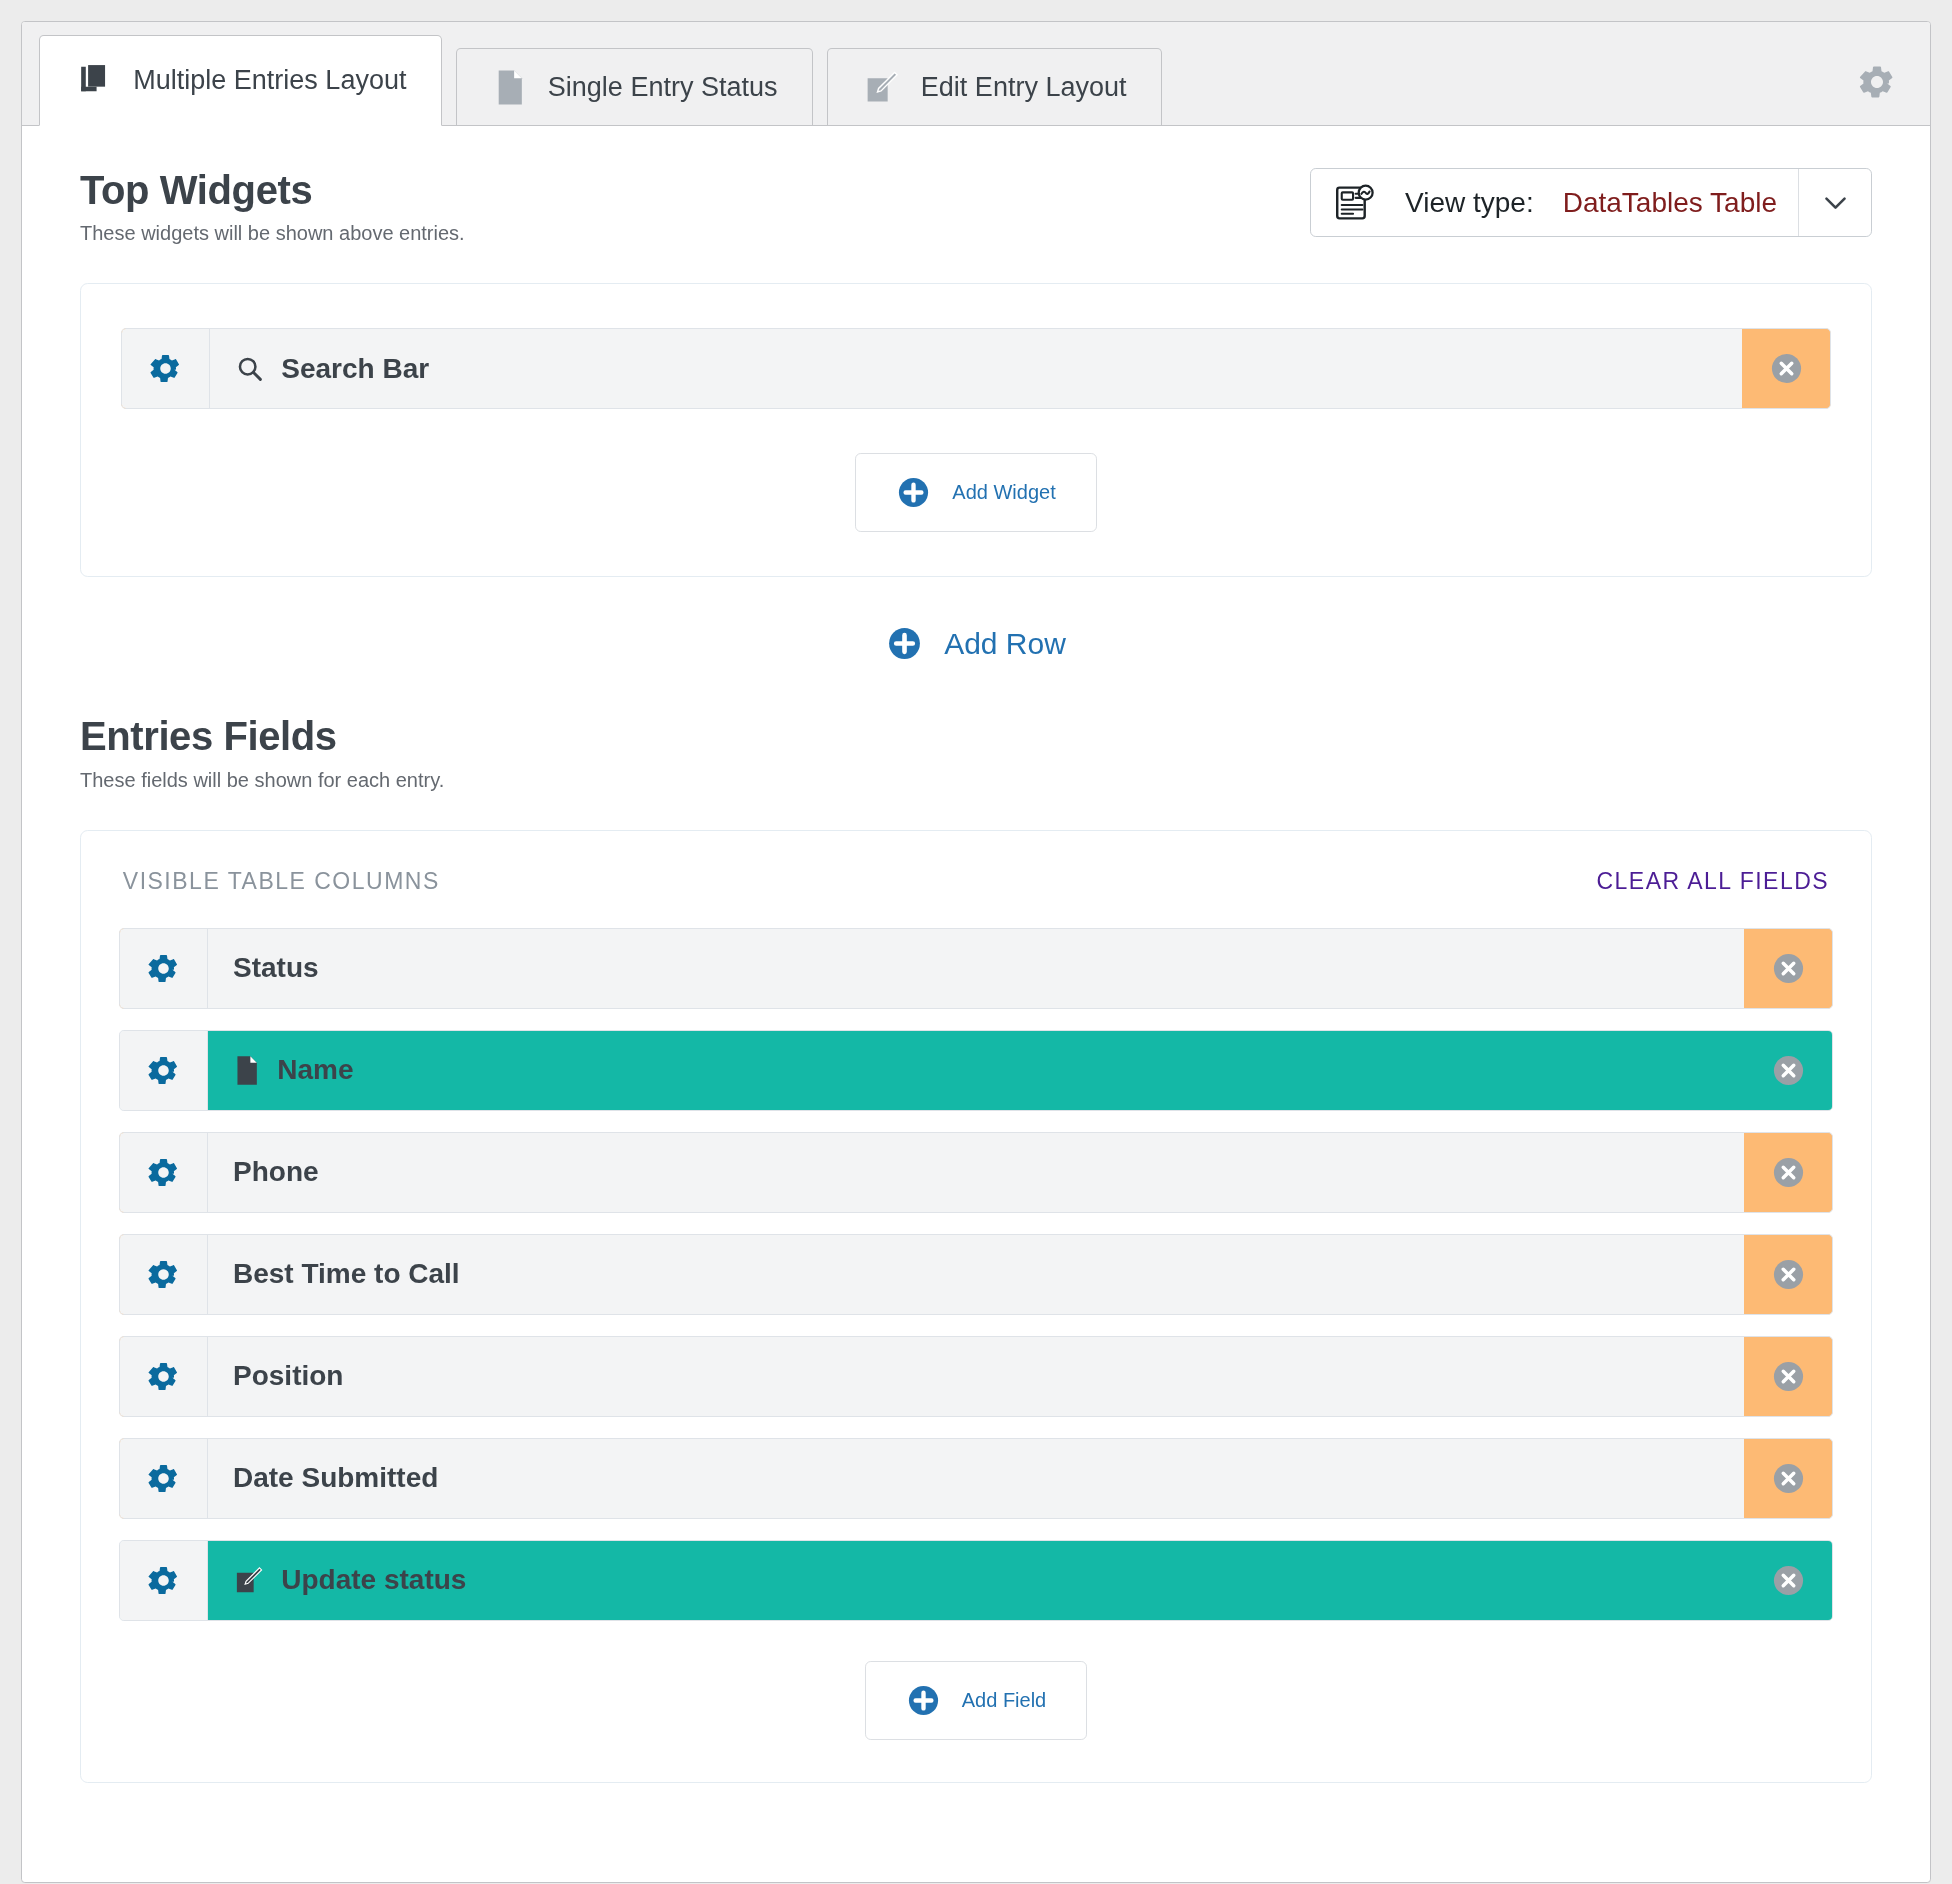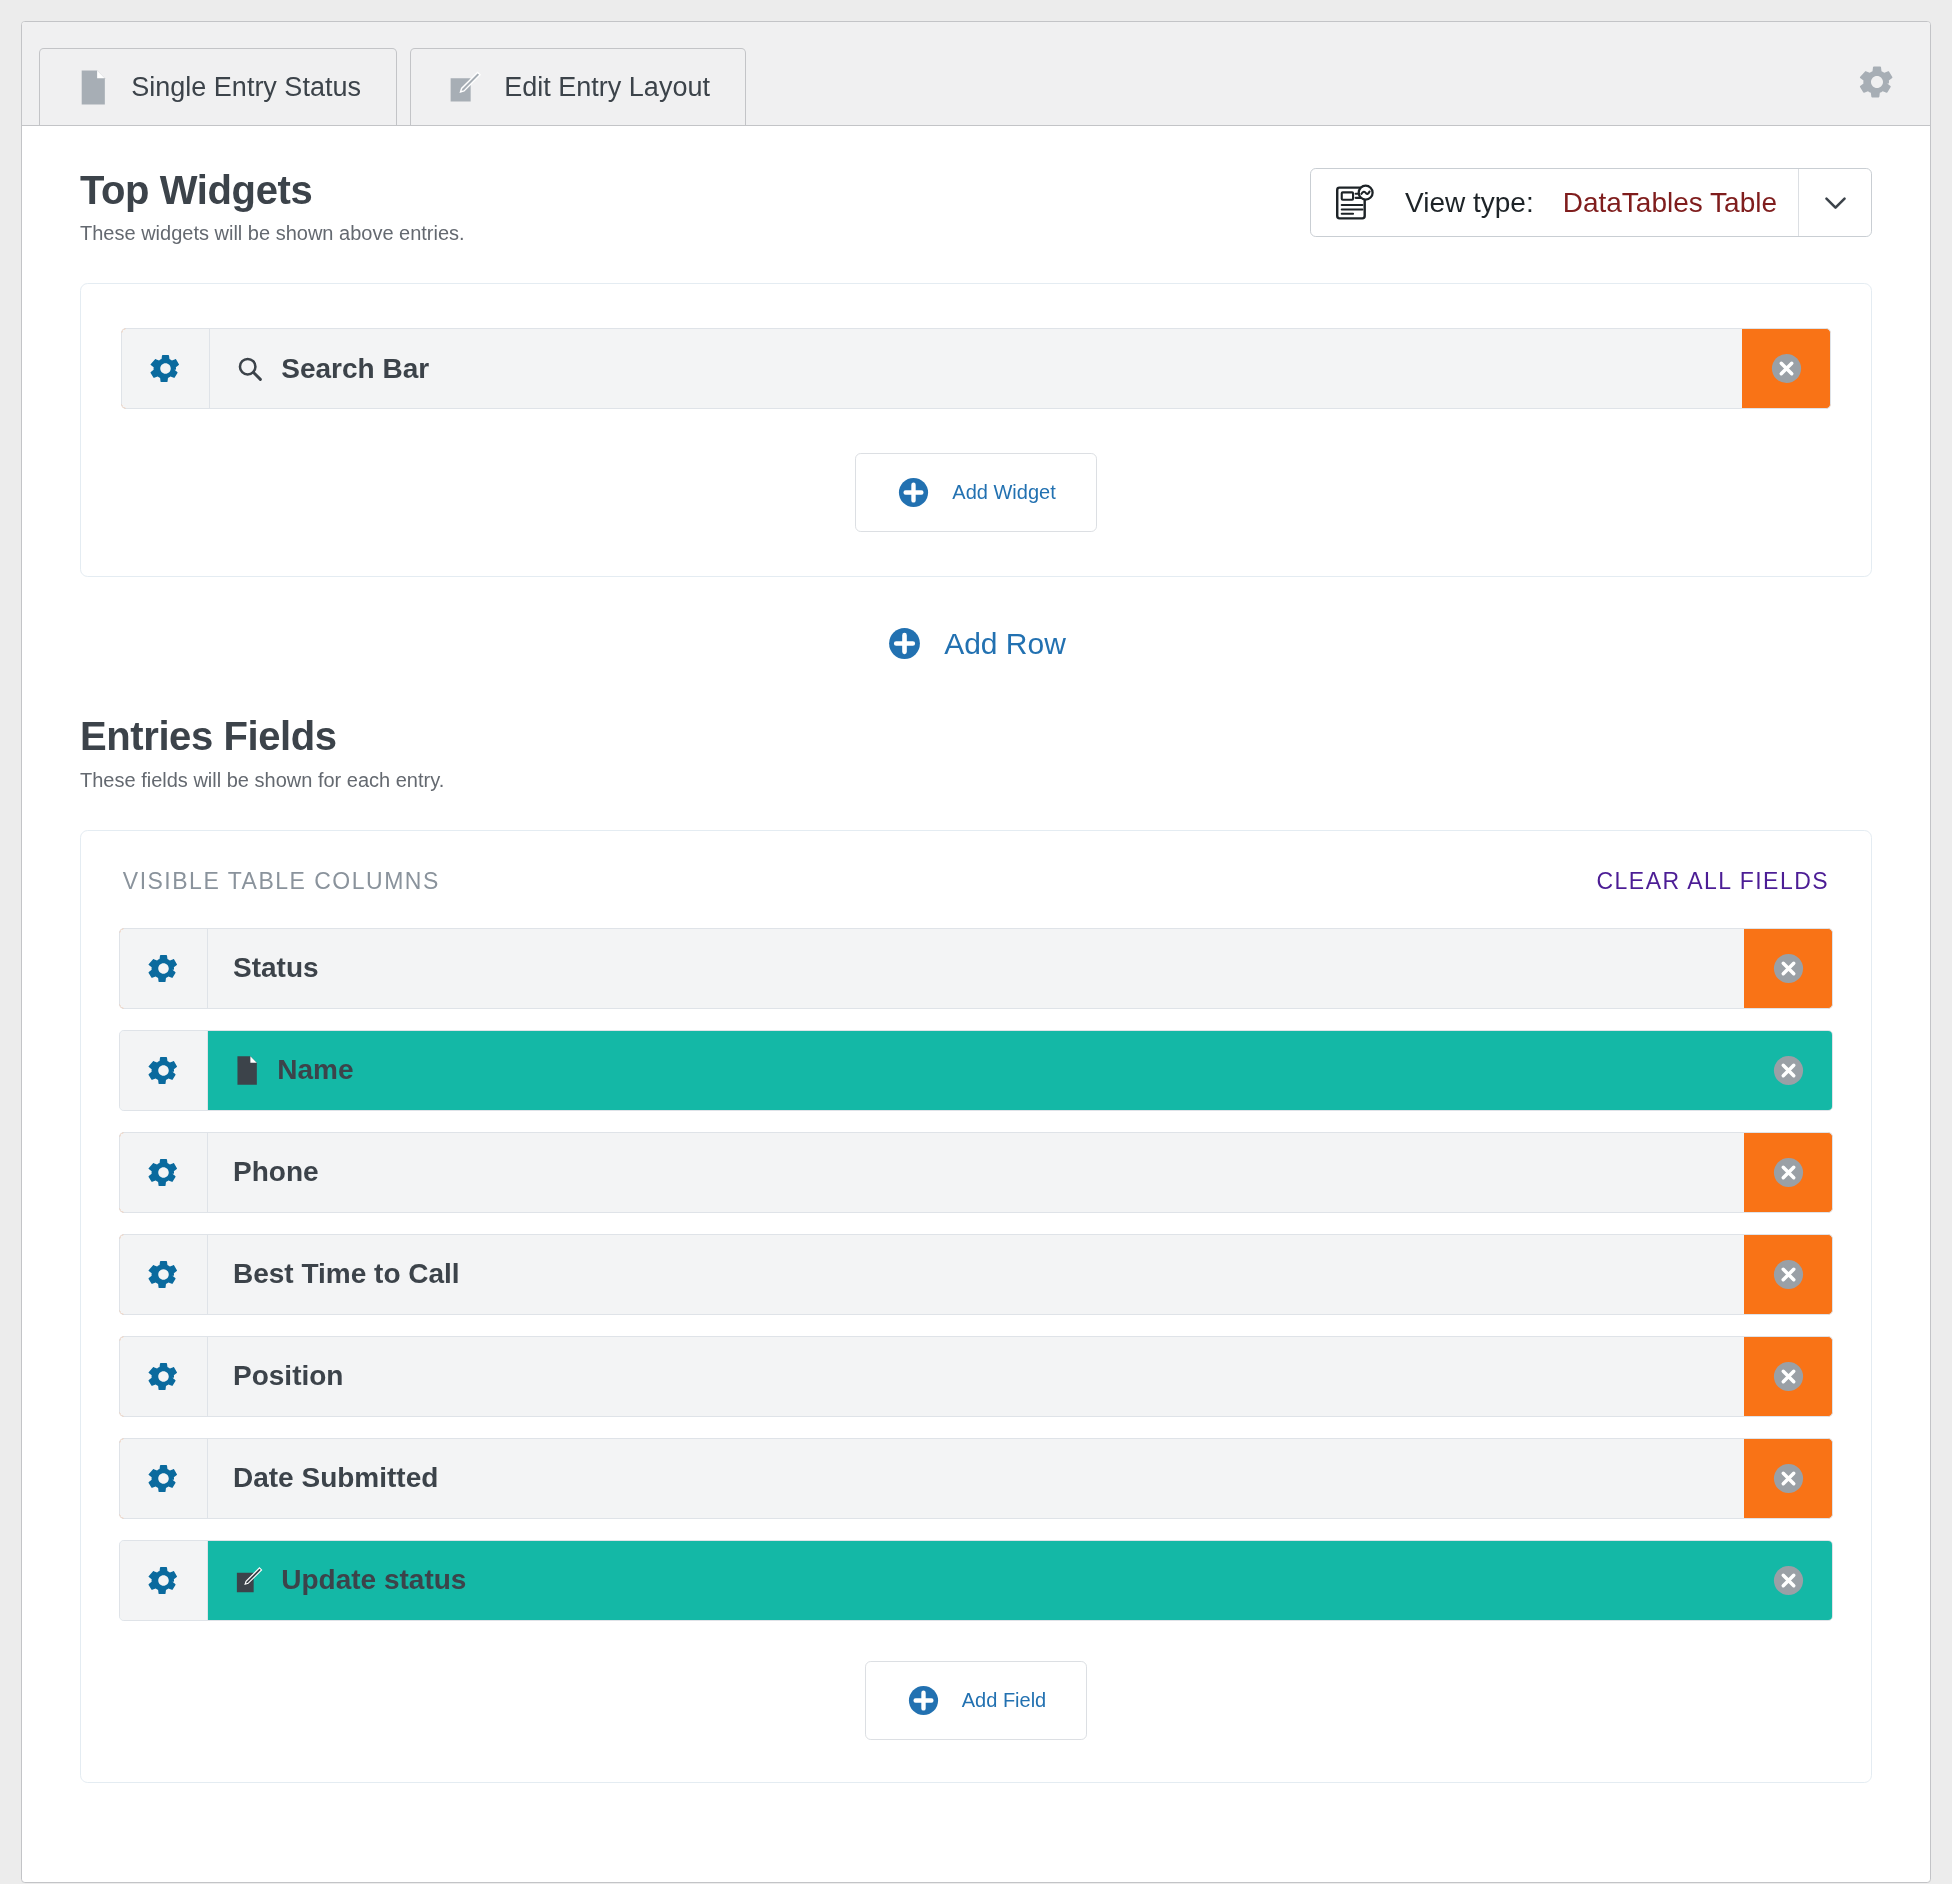--- a/index.html
+++ b/index.html
@@ -138,21 +138,21 @@
     padding: 37px 38px 42px 38px;
   }
 
   
   .item-row {
     display: flex;
     align-items: stretch;
     height: 81px;
     border: 1px solid #dfe3e8;
     border-radius: 4.8px;
-    background: #f97316;
+    background: #fdba74;
     overflow: hidden;
     margin-bottom: 21px;
     cursor: grab;
   }
   .item-row:last-of-type { margin-bottom: 0; }
 
   .item-gear {
     width: 88px;
     display: flex;
     align-items: center;
@@ -244,20 +244,30 @@
   .mt-add-field { margin-top: 40px; }
 </style>
 </head>
 <body>
 
 <div class="page">
   <div class="panel">
 
     <div class="tabstrip">
 
+      <div class="tab active">
+        <span class="ico">
+          <svg width="37" height="37" viewBox="0 0 24 24">
+            <path d="M4 3h3v16H4z" fill="#3c434a"></path>
+            <path d="M4 16h10v3H4z" fill="#3c434a"></path>
+            <rect x="8.5" y="2" width="11" height="14" fill="#3c434a"></rect>
+          </svg>
+        </span>
+        <span>Multiple Entries Layout</span>
+      </div>
 
       <div class="tab">
         <span class="ico">
           <svg width="35" height="37" viewBox="0 0 20 24">
             <path d="M3 1h10l5 5v17H3z" fill="#a7aeb5"></path>
             <path d="M13 1l5 5h-5z" fill="#ffffff"></path>
           </svg>
         </span>
         <span>Single Entry Status</span>
       </div>

